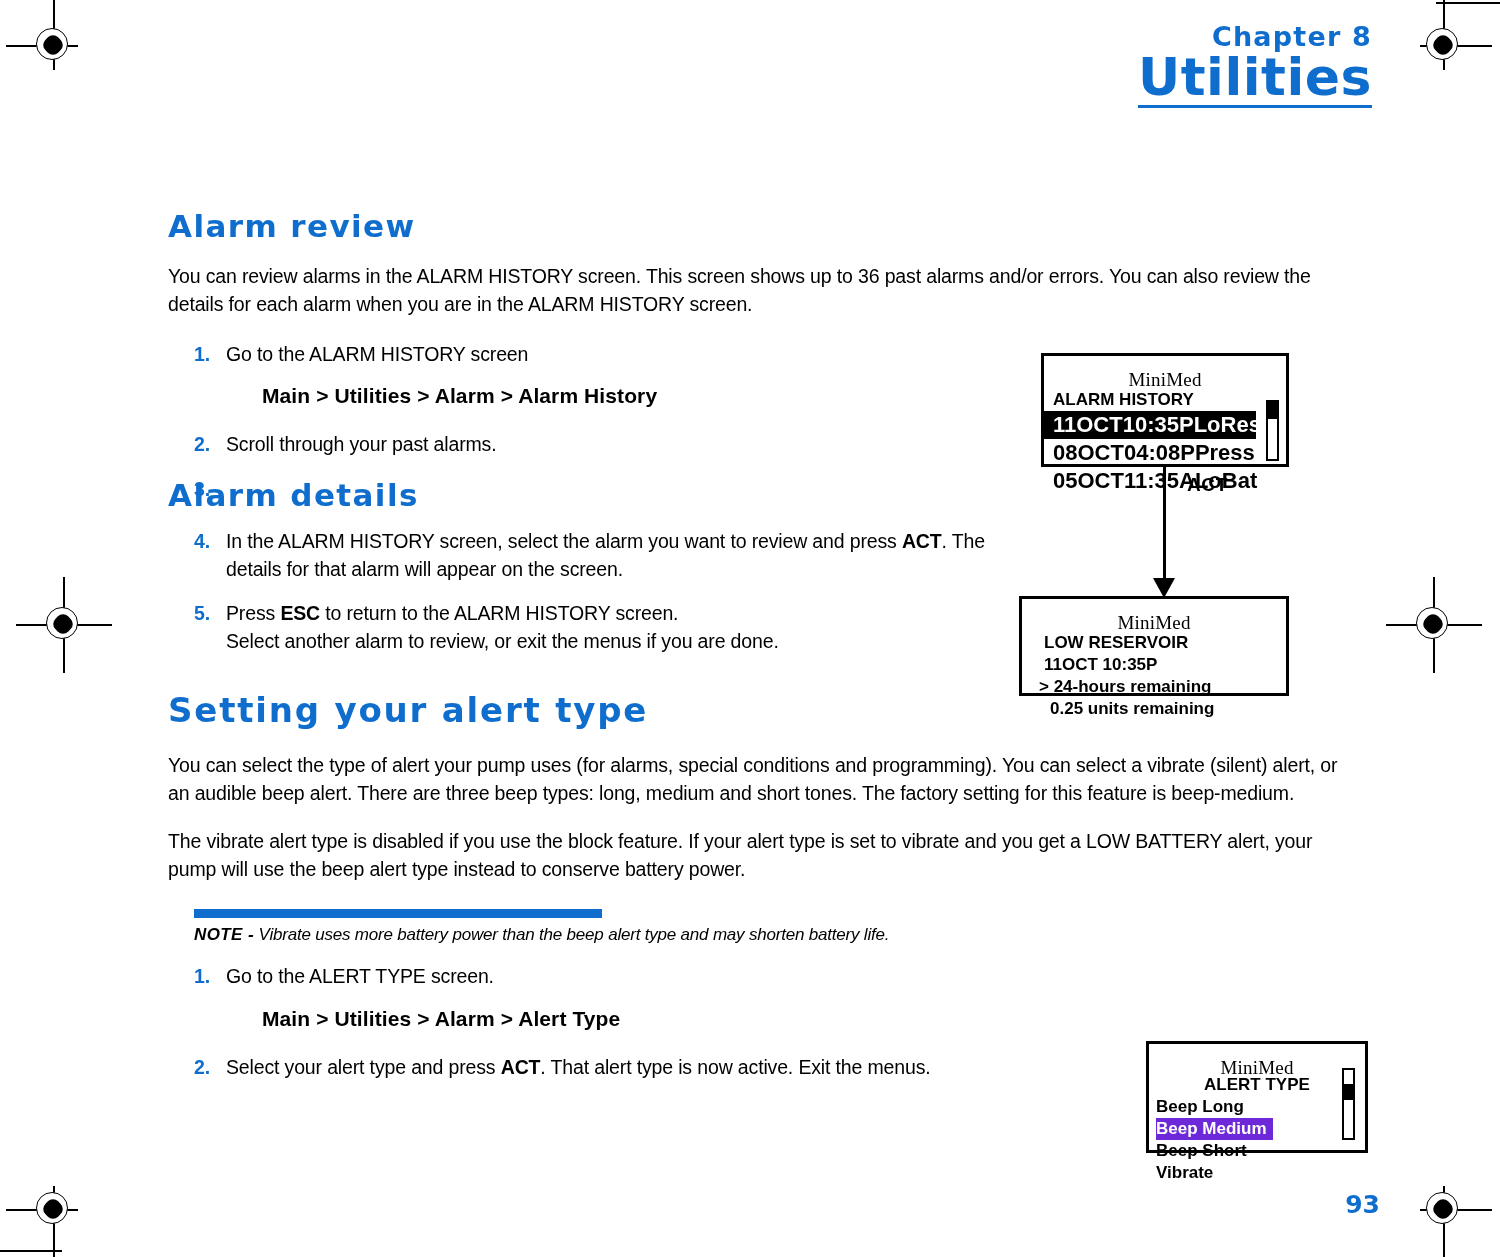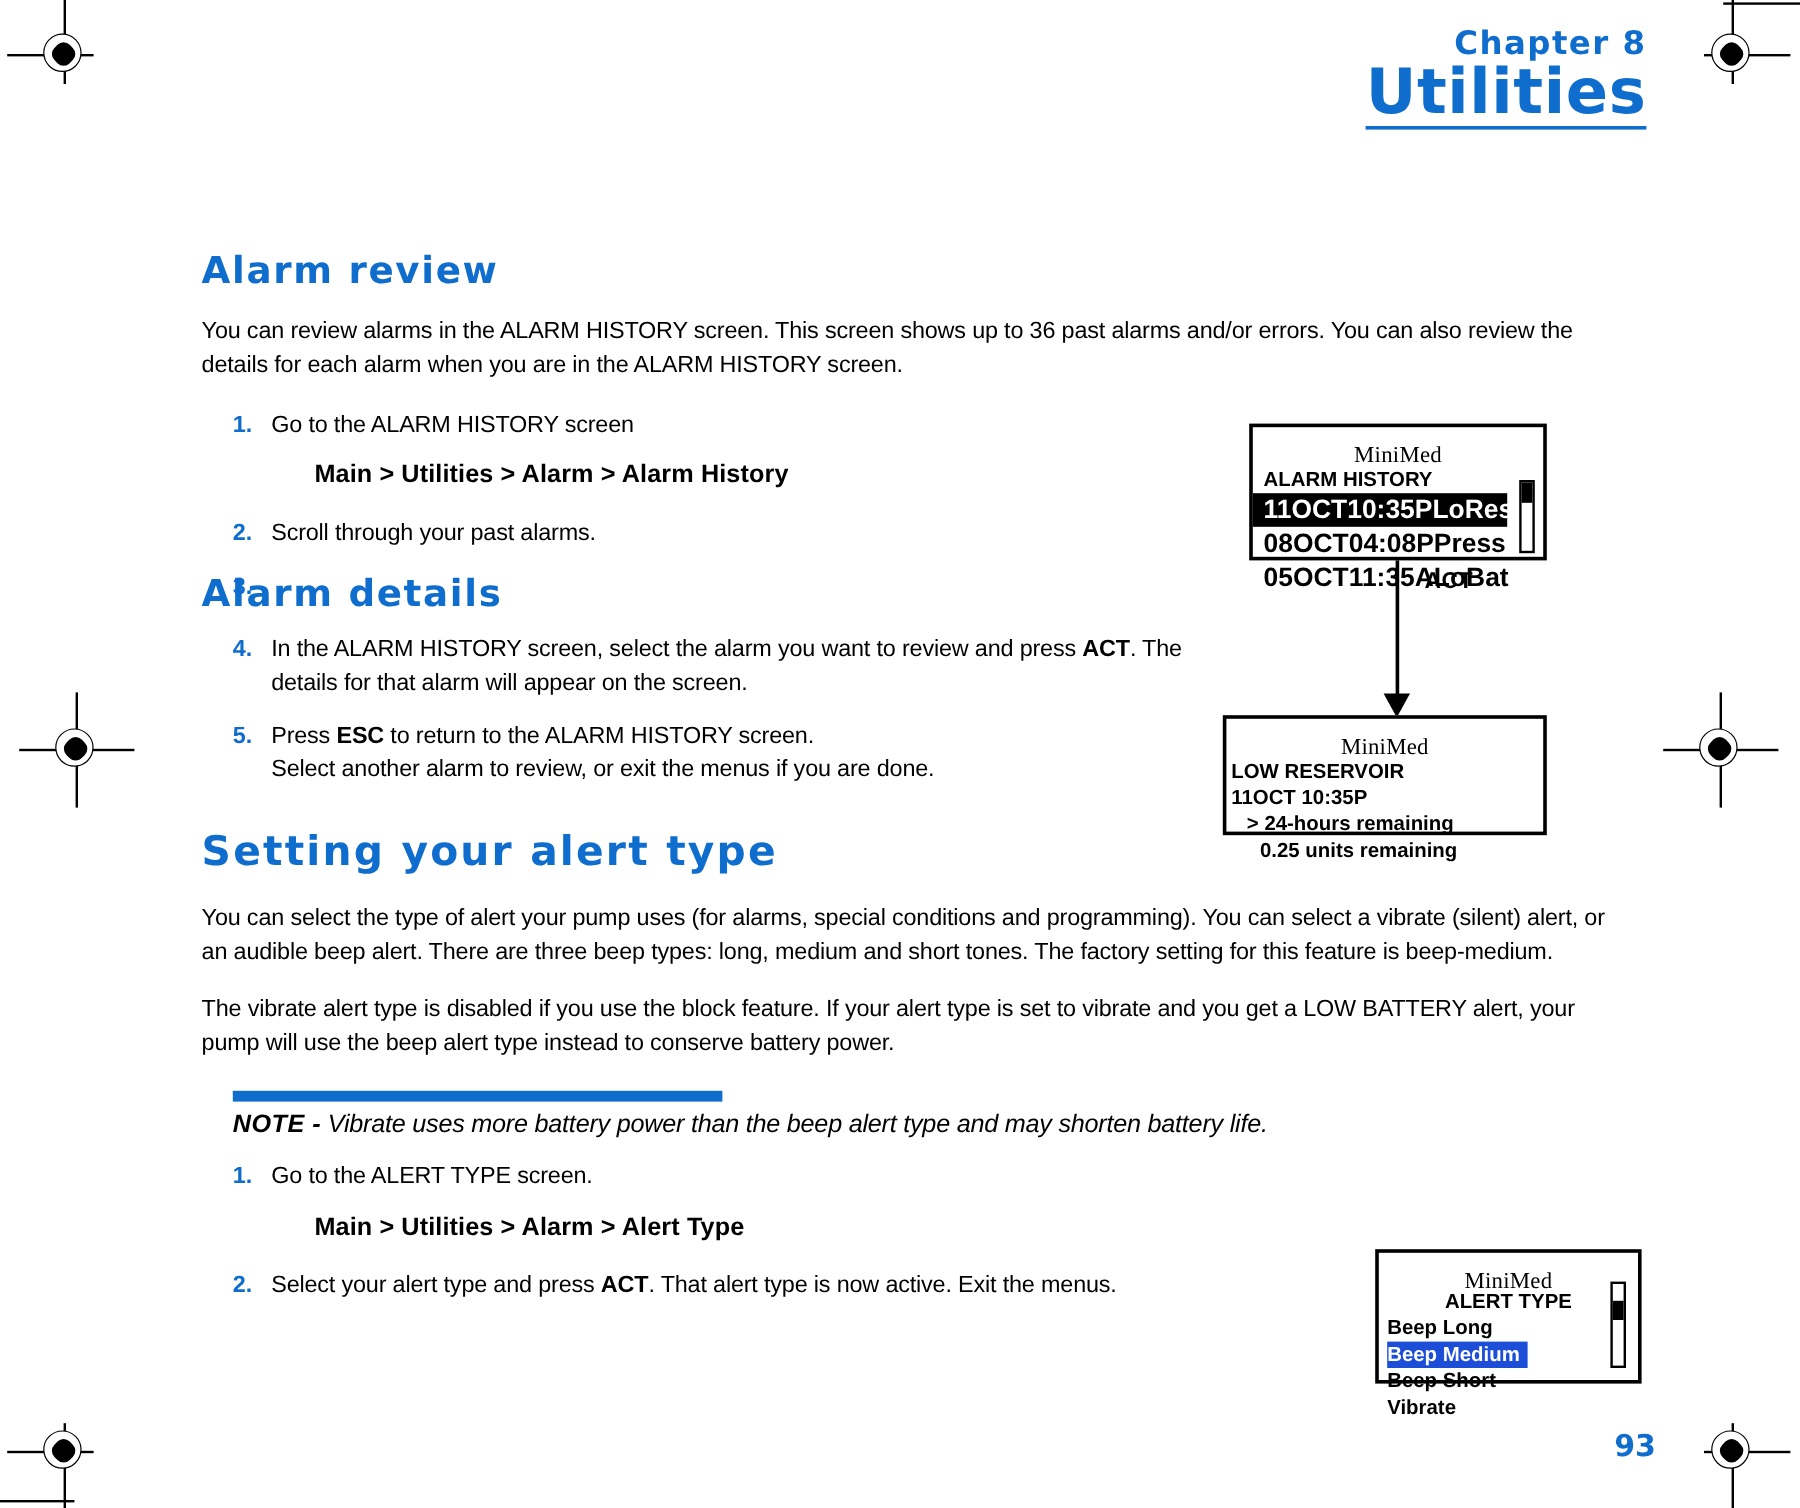--- a/index.html
+++ b/index.html
@@ -174,21 +174,21 @@
   
   .note-wrap { margin: 26px 0 10px 26px; }
   .note-rule {
     width: 408px;
     height: 9px;
     background: #0f6ecd;
     margin-bottom: 7px;
   }
   .note-line {
     font-style: italic;
-    font-size: 21px;
+    font-size: 17px;
     white-space: nowrap;
     letter-spacing: -0.2px;
   }
   .note-line .note-lbl {
     font-weight: bold;
     font-style: italic;
     letter-spacing: 0.4px;
   }
 
   
@@ -229,31 +229,31 @@
     background: #000;
     color: #fff;
   }
   .lcd-list-line {
     font-weight: bold;
     font-size: 17px;
     line-height: 1.30;
     padding-left: 7px;
   }
   .lcd-list-line.sel {
-    background: #1d4ed8;
+    background: #6d28d9;
     color: #fff;
     display: inline-block;
     padding-right: 6px;
     text-align: right;
   }
   .lcd-detail {
     font-weight: bold;
     font-size: 17px;
     line-height: 1.30;
-    padding-left: 4px;
+    padding-left: 22px;
   }
   .lcd-detail.ind1 { padding-left: 17px; }
   .lcd-detail.ind2 { padding-left: 28px; }
 
   
   .lcd-scroll {
     position: absolute;
     border: 2.2px solid #000;
     box-sizing: border-box;
     background: #fff;

